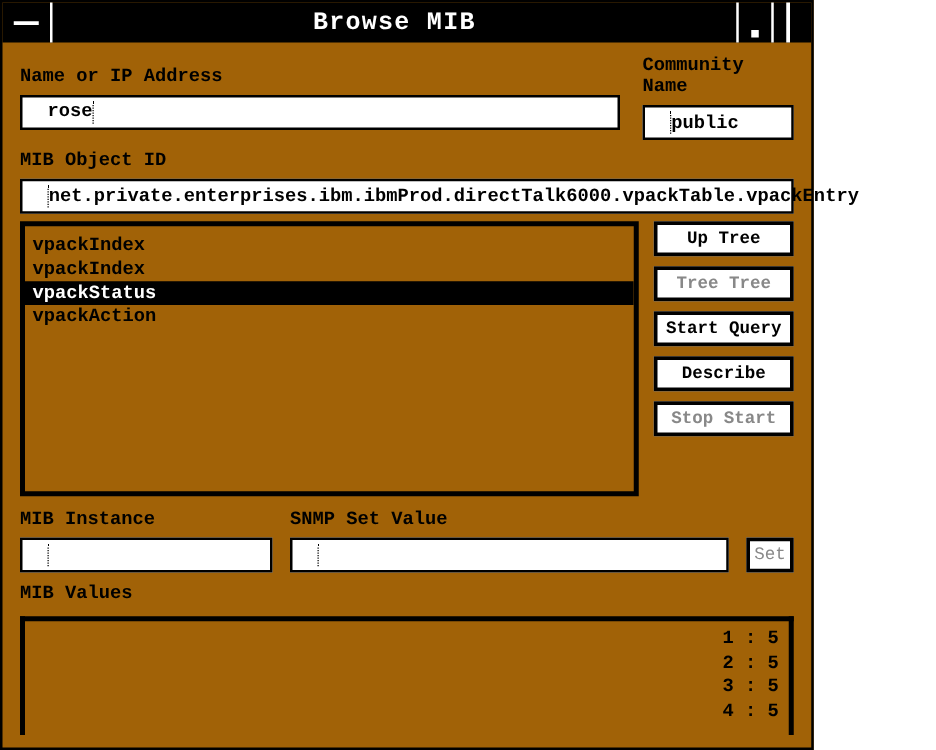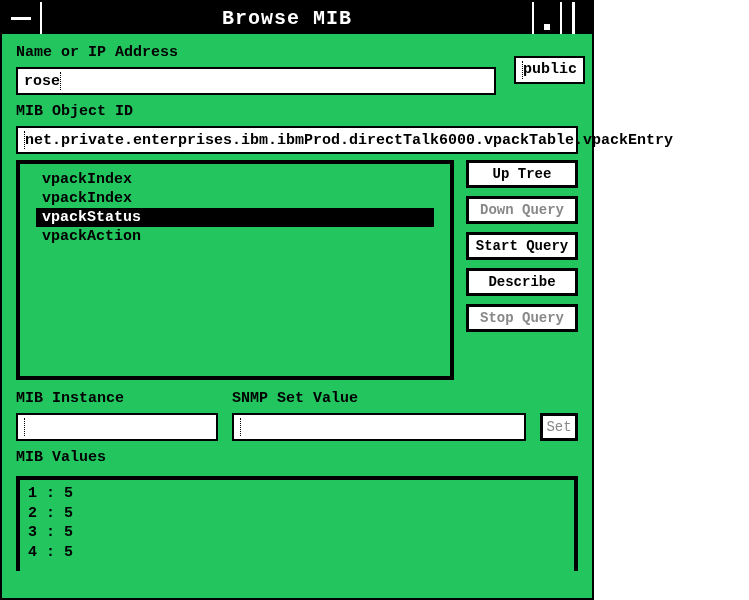--- a/index.html
+++ b/index.html
@@ -9,24 +9,24 @@
 }
 body {
   font-family: "Courier New", monospace;
   font-weight: bold;
   background: #fff;
   width: 749px;
   height: 600px;
   overflow: hidden;
 }
 .window {
-  width: 594px;
+  width: 651px;
   height: 600px;
   border: 2px solid #000;
-  background: #22c55e;
+  background: #a16207;
 }
 .titlebar {
   height: 32px;
   background: #000;
   color: #fff;
   display: flex;
   align-items: center;
   position: relative;
 }
 .titlebar-left {
@@ -96,42 +96,42 @@
 }
 .field-label {
   font-size: 15px;
   margin-bottom: 6px;
   position: relative;
 }
 .input-wrap {
   position: relative;
   border: 2px solid #000;
   height: 28px;
-  padding: 2px 6px;
+  padding: 2px 20px;
   font-size: 15px;
   display: flex;
   align-items: center;
   background: #fff;
 }
 .input-wrap .caret {
   display: inline-block;
   border-left: 1px dotted #000;
   height: 18px;
   vertical-align: middle;
 }
 .main-row {
   display: flex;
   gap: 12px;
   margin-top: 6px;
 }
 .list-box {
   border: 4px solid #000;
   flex: 1;
   height: 220px;
-  padding: 6px 16px;
+  padding: 6px 0;
   overflow: hidden;
 }
 .list-item {
   font-size: 15px;
   padding: 1px 6px;
   cursor: pointer;
 }
 .list-item.selected {
   background: #000;
   color: #fff;
@@ -168,20 +168,21 @@
   border: 4px solid #000;
   border-bottom: none;
   height: 95px;
   padding: 4px 8px;
   font-size: 15px;
   margin-top: 4px;
   overflow: hidden;
 }
 .values-box div {
   line-height: 1.3;
+  text-align: right;
 }
 .oid-input {
   width: 100%;
 }
 .small-btn {
   border: 3px solid #000;
   width: 38px;
   height: 28px;
   font-family: inherit;
   font-weight: normal;
@@ -214,20 +215,21 @@
 
     <div class="row">
       <div class="field-group" style="flex: 0 0 480px;">
         <div class="field-label"><span>Name or IP Address</span></div>
         <div class="input-wrap">
           <span>rose</span>
             <span class="caret"></span>
         </div>
       </div>
       <div class="field-group" style="flex:1;">
+        <div class="field-label"><span>Community Name</span></div>
         <div class="input-wrap">
           <span class="caret"></span>
             <span>public</span>
         </div>
       </div>
     </div>
 
     <div class="field-group" style="margin-top:6px;">
       <div class="field-label"><span>MIB Object ID</span></div>
       <div class="input-wrap oid-input">
@@ -238,24 +240,24 @@
 
     <div class="main-row">
       <div class="list-box" id="object-list">
           <div class="list-item">vpackIndex</div>
           <div class="list-item">vpackIndex</div>
           <div class="list-item selected">vpackStatus</div>
           <div class="list-item">vpackAction</div>
         </div>
       <div class="btn-col">
         <div class="btn">Up Tree</div>
-        <div class="btn disabled">Down Query</div>
+        <div class="btn disabled">Tree Tree</div>
         <div class="btn">Start Query</div>
         <div class="btn">Describe</div>
-        <div class="btn disabled">Stop Query</div>
+        <div class="btn disabled">Stop Start</div>
       </div>
     </div>
 
     <div class="lower-row">
       <div class="field-group" style="flex:0 0 202px;">
         <div class="field-label"><span>MIB Instance</span></div>
         <div class="input-wrap">
           <span class="caret"></span>
             <span></span>
         </div>

